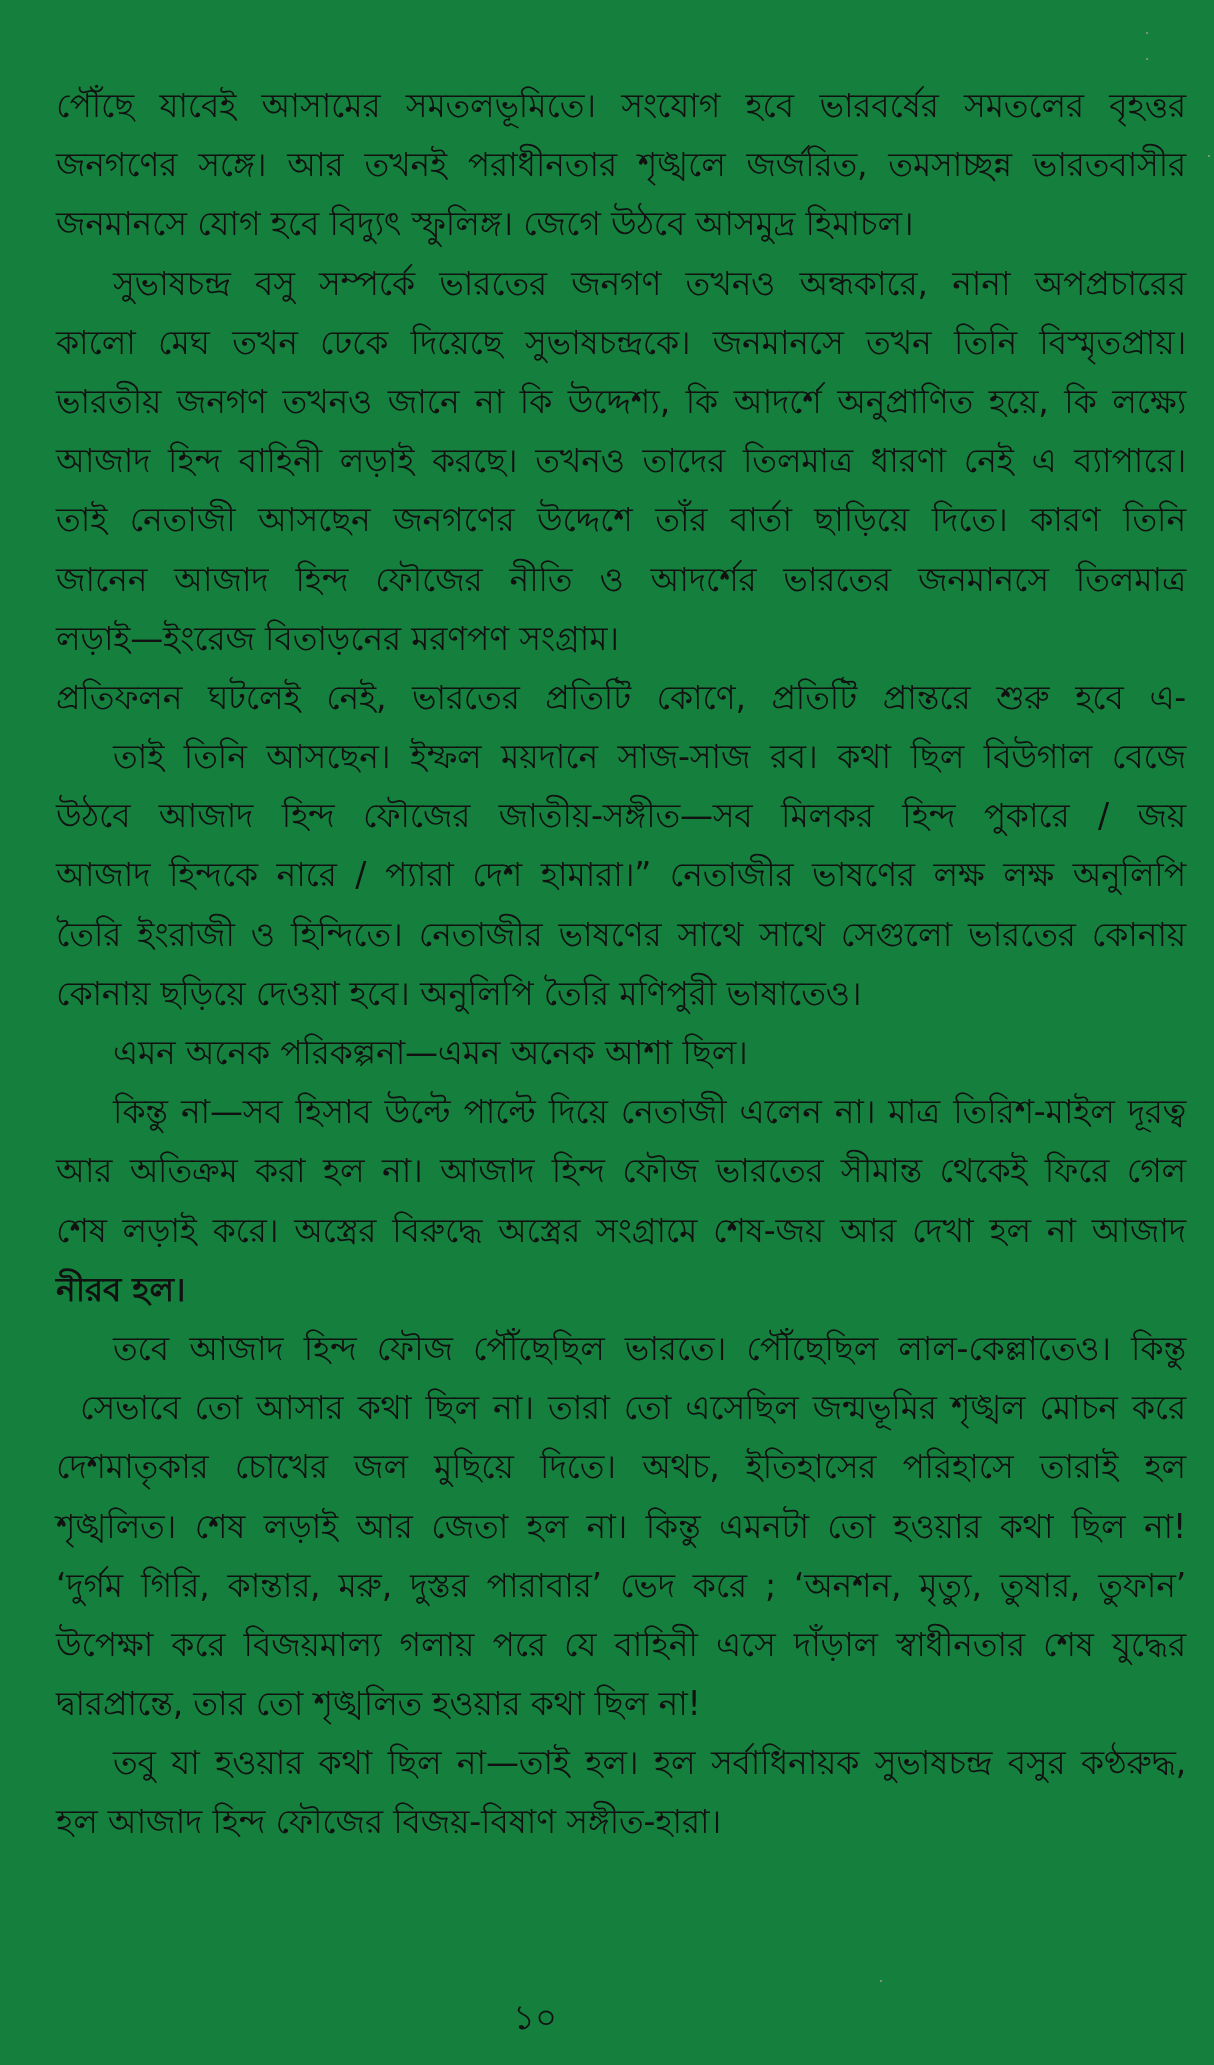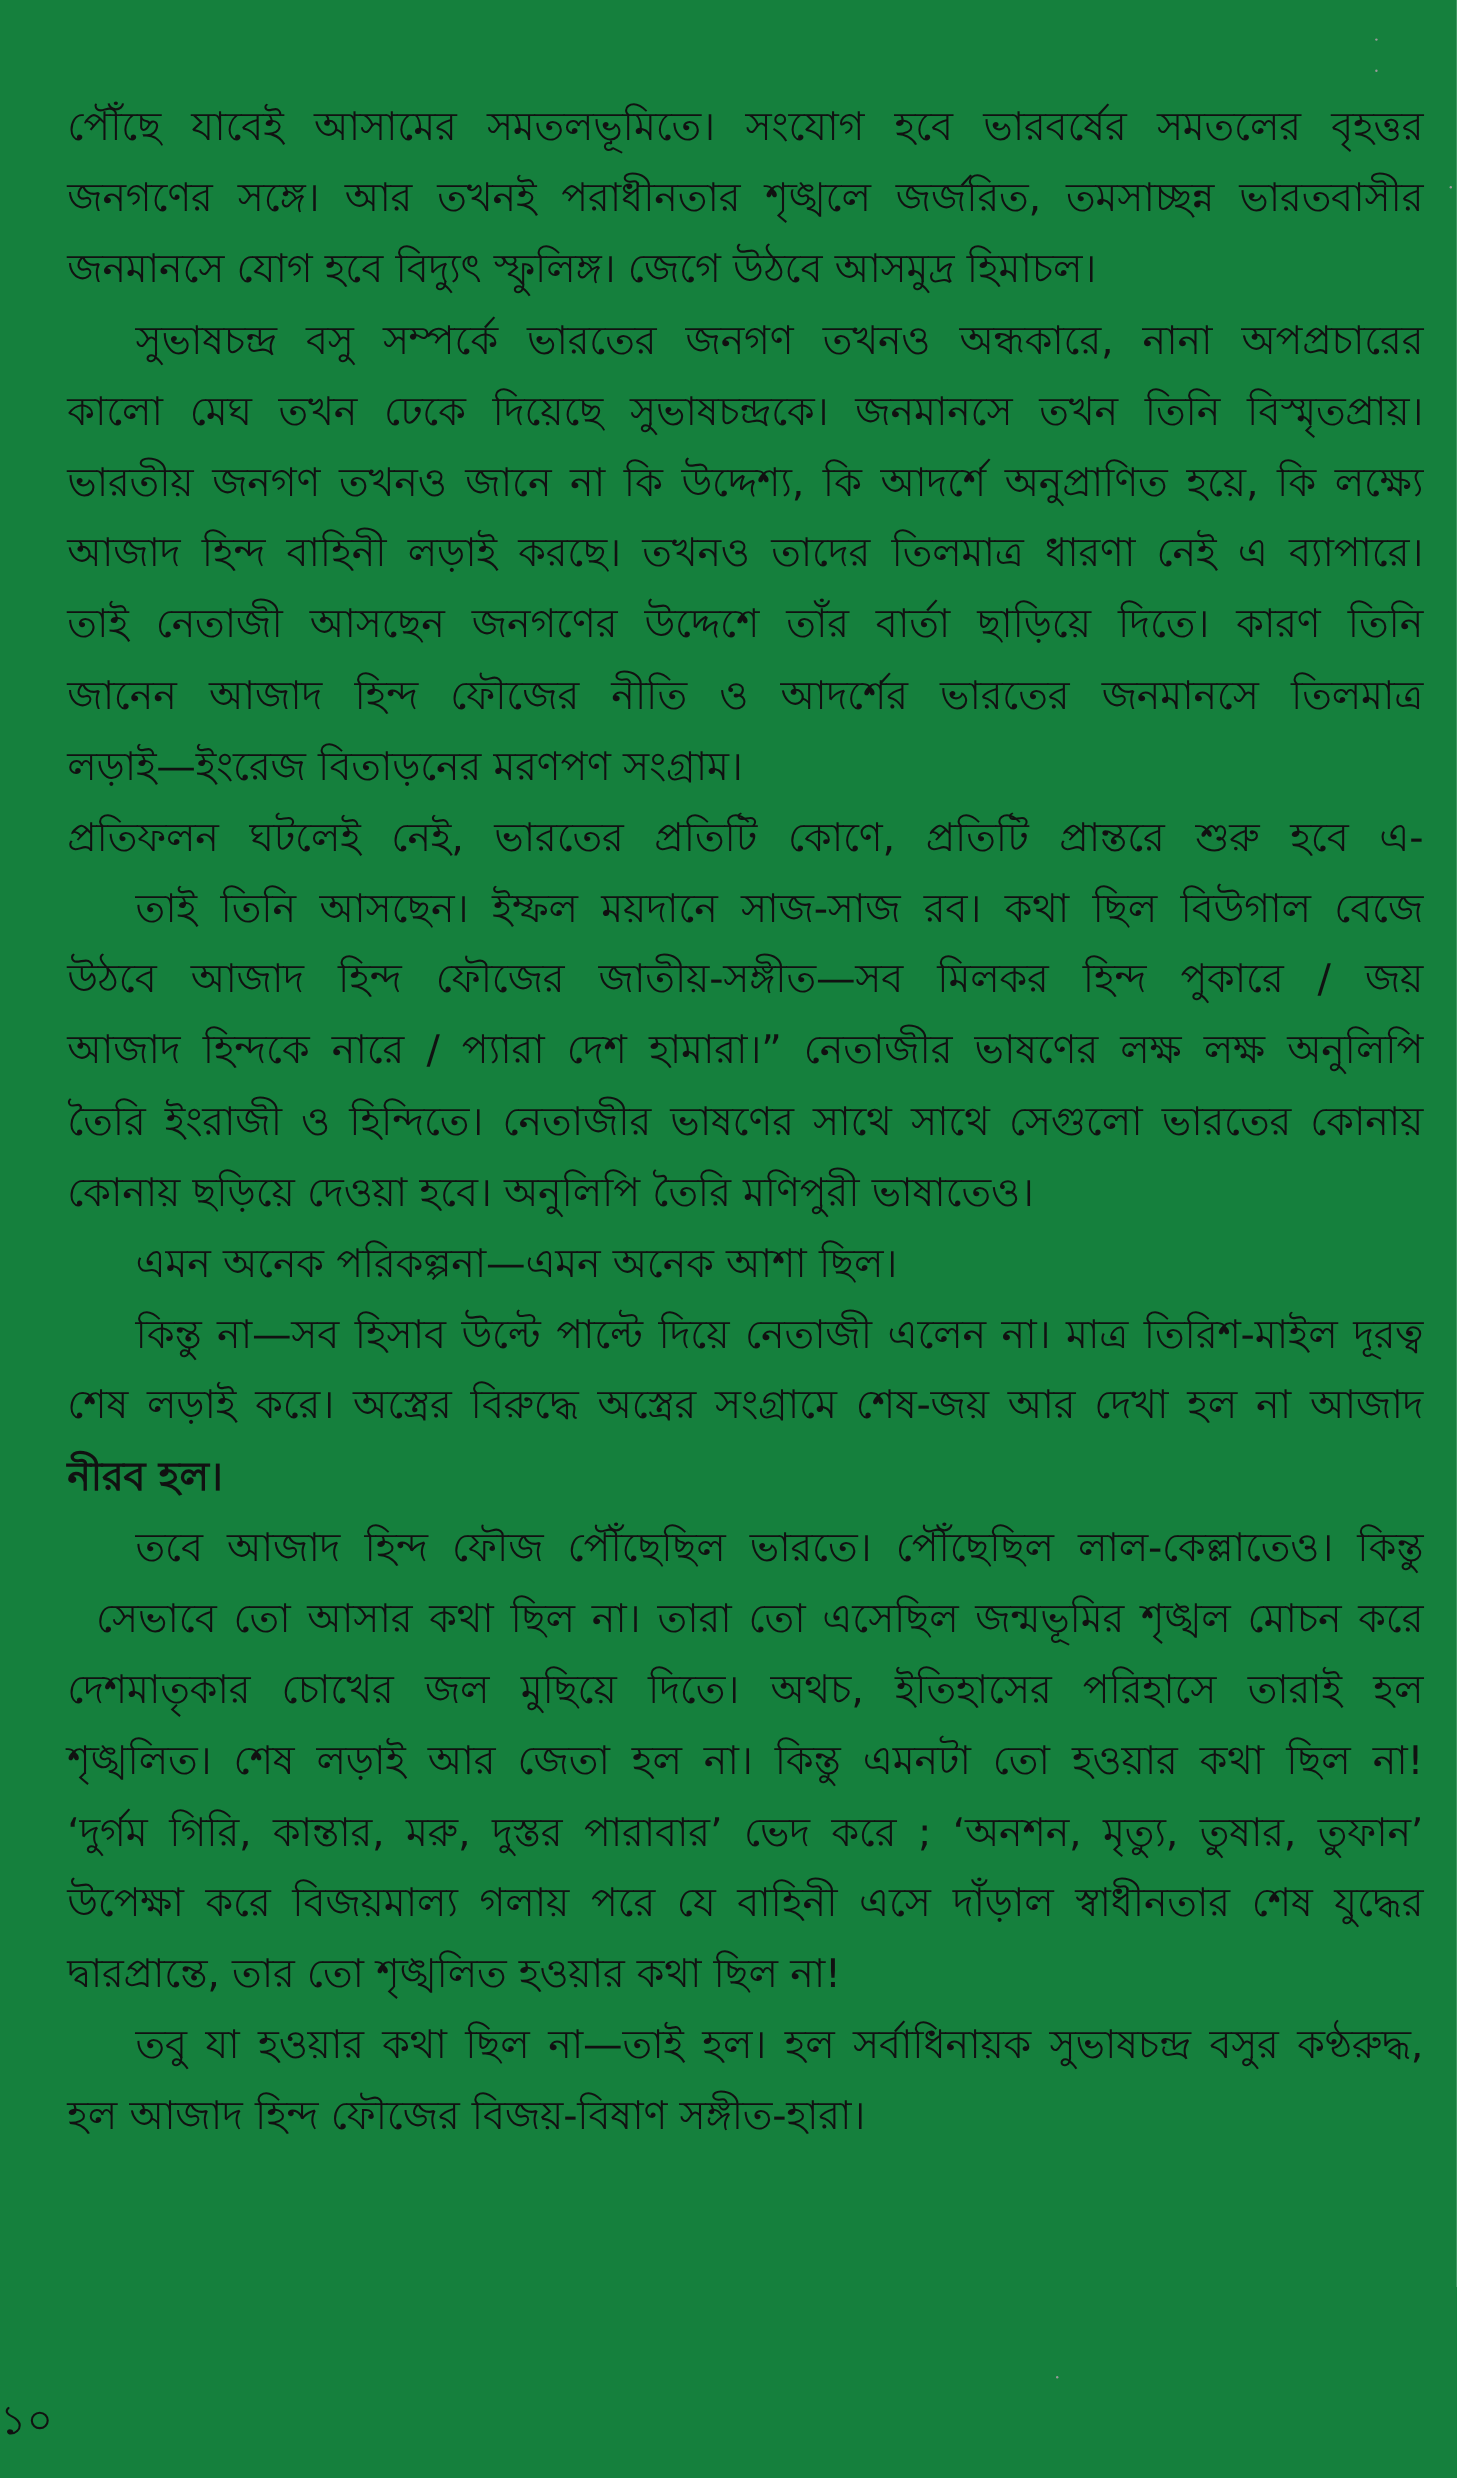--- a/index.html
+++ b/index.html
@@ -44,21 +44,21 @@
       text-align-last: left;
     }
     .line.indent {
       padding-left: 57px;
     }
     .page-number {
       position: absolute;
       left: 0;
       width: 1070px;
       top: 1992px;
-      text-align: left;
+      text-align: center;
       font-size: 34px;
       line-height: 50px;
       color: #111111;
     }
     .speck {
       position: absolute;
       width: 2px;
       height: 2px;
       background: #9a9a9a;
       border-radius: 1px;
@@ -81,20 +81,21 @@
     <div class="line" style="white-space: normal;">জানেন আজাদ হিন্দ ফৌজের নীতি ও আদর্শের ভারতের জনমানসে তিলমাত্র</div>
     <div class="line short" style="white-space: nowrap;">লড়াই—ইংরেজ বিতাড়নের মরণপণ সংগ্রাম।</div>
     <div class="line" style="white-space: normal;">প্রতিফলন ঘটলেই নেই, ভারতের প্রতিটি কোণে, প্রতিটি প্রান্তরে শুরু হবে এ-</div>
     <div class="line indent" style="white-space: normal;">তাই তিনি আসছেন। ইম্ফল ময়দানে সাজ-সাজ রব। কথা ছিল বিউগাল বেজে</div>
     <div class="line" style="white-space: normal;">উঠবে আজাদ হিন্দ ফৌজের জাতীয়-সঙ্গীত—সব মিলকর হিন্দ পুকারে / জয়</div>
     <div class="line" style="white-space: normal;">আজাদ হিন্দকে নারে / প্যারা দেশ হামারা।” নেতাজীর ভাষণের লক্ষ লক্ষ অনুলিপি</div>
     <div class="line" style="white-space: normal;">তৈরি ইংরাজী ও হিন্দিতে। নেতাজীর ভাষণের সাথে সাথে সেগুলো ভারতের কোনায়</div>
     <div class="line short" style="white-space: nowrap;">কোনায় ছড়িয়ে দেওয়া হবে। অনুলিপি তৈরি মণিপুরী ভাষাতেও।</div>
     <div class="line indent short" style="white-space: nowrap;">এমন অনেক পরিকল্পনা—এমন অনেক আশা ছিল।</div>
     <div class="line indent" style="white-space: normal;">কিন্তু না—সব হিসাব উল্টে পাল্টে দিয়ে নেতাজী এলেন না। মাত্র তিরিশ-মাইল দূরত্ব</div>
+    <div class="line" style="white-space: normal;">আর অতিক্রম করা হল না। আজাদ হিন্দ ফৌজ ভারতের সীমান্ত থেকেই ফিরে গেল</div>
     <div class="line" style="white-space: normal;">শেষ লড়াই করে। অস্ত্রের বিরুদ্ধে অস্ত্রের সংগ্রামে শেষ-জয় আর দেখা হল না আজাদ</div>
     <div class="line short" style="white-space: nowrap; font-weight: bold;">নীরব হল।</div>
     <div class="line indent" style="white-space: normal;">তবে আজাদ হিন্দ ফৌজ পৌঁছেছিল ভারতে। পৌঁছেছিল লাল-কেল্লাতেও। কিন্তু</div>
     <div class="line" style="white-space: normal; margin-left: 24px;">সেভাবে তো আসার কথা ছিল না। তারা তো এসেছিল জন্মভূমির শৃঙ্খল মোচন করে</div>
     <div class="line" style="white-space: normal;">দেশমাতৃকার চোখের জল মুছিয়ে দিতে। অথচ, ইতিহাসের পরিহাসে তারাই হল</div>
     <div class="line" style="white-space: normal;">শৃঙ্খলিত। শেষ লড়াই আর জেতা হল না। কিন্তু এমনটা তো হওয়ার কথা ছিল না!</div>
     <div class="line" style="white-space: normal;">‘দুর্গম গিরি, কান্তার, মরু, দুস্তর পারাবার’ ভেদ করে ; ‘অনশন, মৃত্যু, তুষার, তুফান’</div>
     <div class="line" style="white-space: normal;">উপেক্ষা করে বিজয়মাল্য গলায় পরে যে বাহিনী এসে দাঁড়াল স্বাধীনতার শেষ যুদ্ধের</div>
     <div class="line short" style="white-space: nowrap;">দ্বারপ্রান্তে, তার তো শৃঙ্খলিত হওয়ার কথা ছিল না!</div>
     <div class="line indent" style="white-space: normal;">তবু যা হওয়ার কথা ছিল না—তাই হল। হল সর্বাধিনায়ক সুভাষচন্দ্র বসুর কণ্ঠরুদ্ধ,</div>

